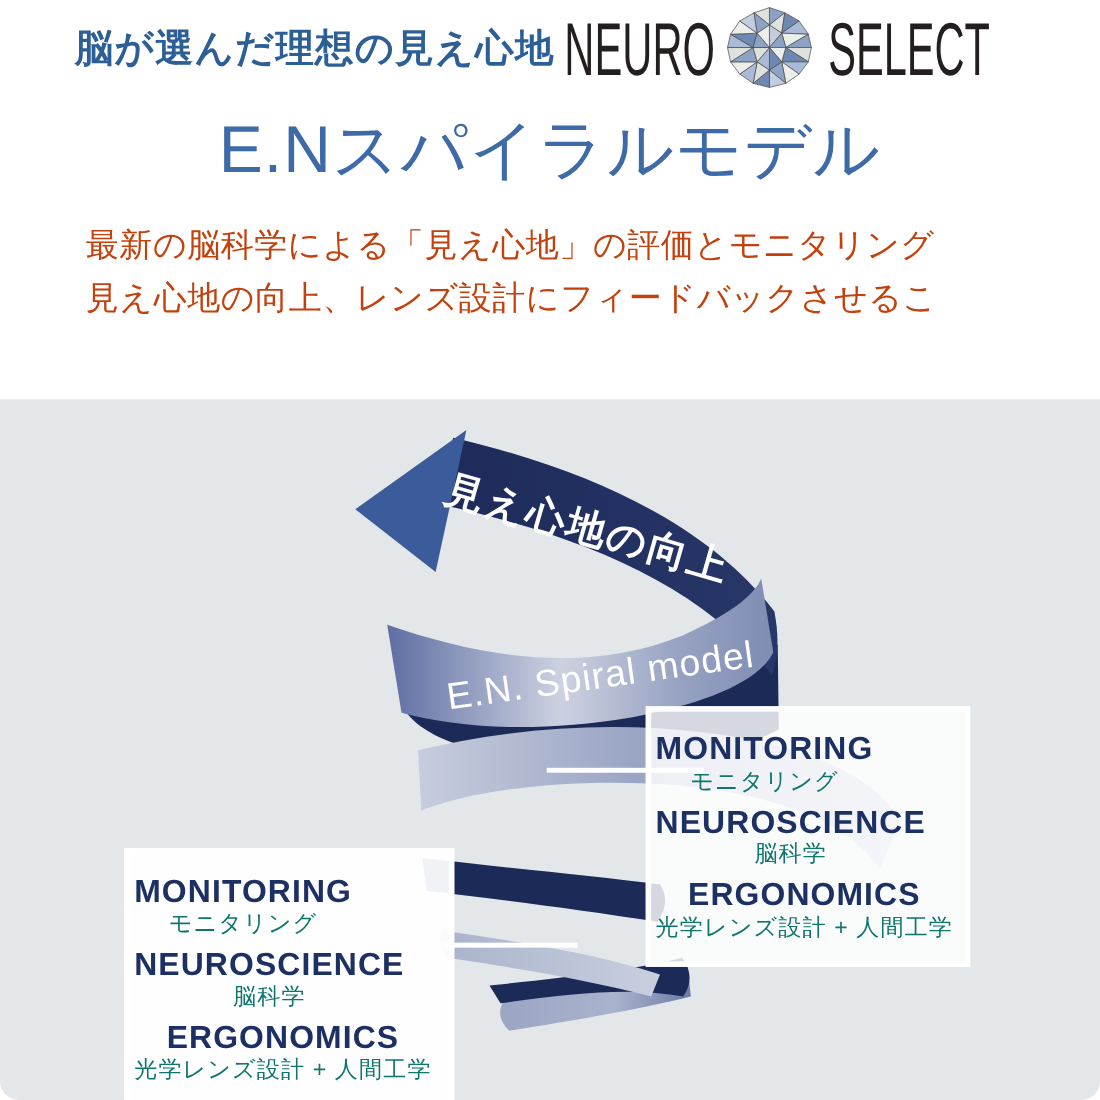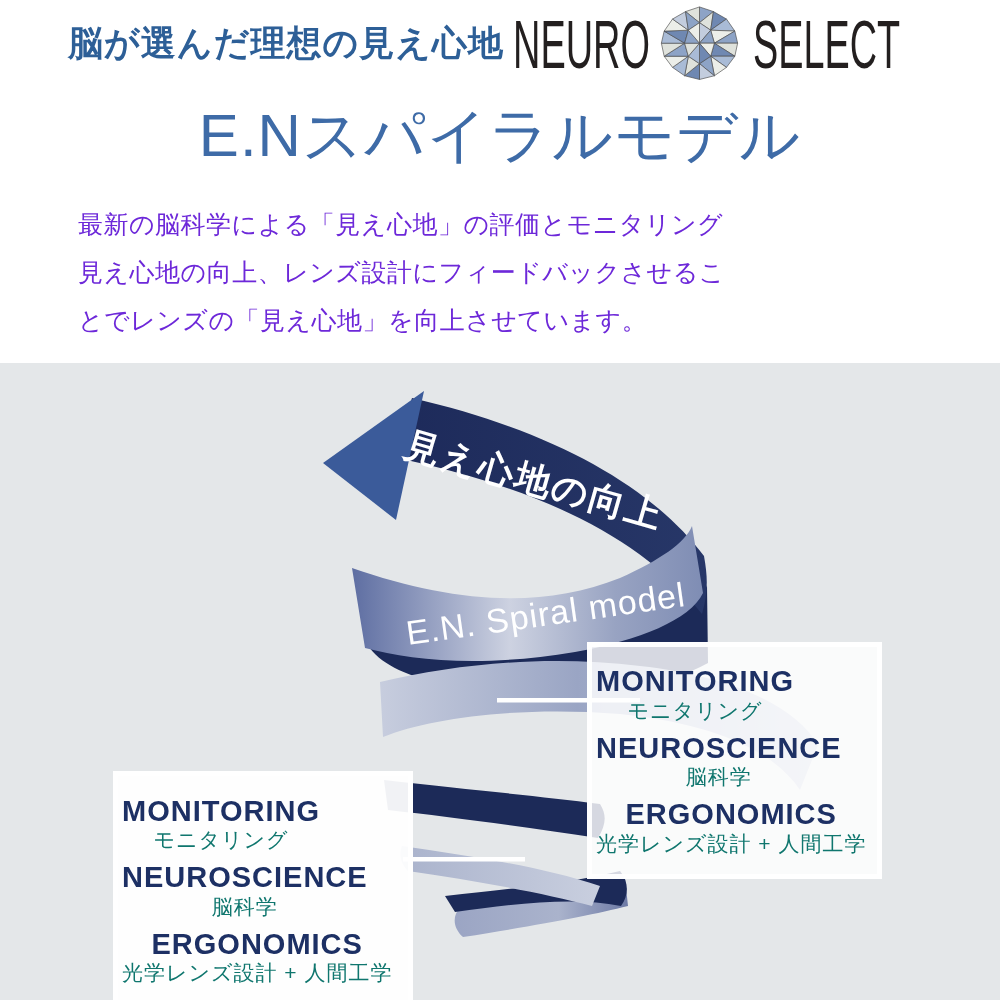--- a/index.html
+++ b/index.html
@@ -1,27 +1,27 @@
 <!DOCTYPE html>
 <html><head>
 <meta charset="utf-8">
 <style>
   html,body{margin:0;padding:0;background:#ffffff;}
   #stage{position:relative;width:1000px;height:1000px;background:#ffffff;overflow:hidden;
-         font-family:"Liberation Sans", sans-serif;}
+         font-family:"Liberation Sans", sans-serif;border-radius:17px;}
   
   .tagline{position:absolute;left:68px;top:20px;font-family:"Liberation Serif", serif;
            font-size:35px;font-weight:700;letter-spacing:1px;color:#2d5f97;white-space:nowrap;}
   .logo-svg{position:absolute;left:505px;top:4px;}
   .logo-text{fill:#231f1f;font-family:"Liberation Sans", sans-serif;font-weight:400;}
   
   .page-title{position:absolute;left:0;top:96px;width:1000px;text-align:center;
               font-size:60px;font-weight:500;color:#3e6ba7;letter-spacing:1px;}
-  .desc{position:absolute;left:78px;top:200px;width:860px;font-size:25px;line-height:48px;
-        color:#6d28d9;letter-spacing:0.5px;white-space:nowrap;}
+  .desc{position:absolute;left:78px;top:200px;width:860px;font-size:30px;line-height:48px;
+        color:#c2410c;letter-spacing:0.5px;white-space:nowrap;}
   
   .panel{position:absolute;left:0;top:363px;width:1000px;height:637px;background:#e4e7e9;}
   .spiral-svg{position:absolute;left:0;top:0;}
   .ribbon-label{fill:#ffffff;font-family:"Liberation Sans", sans-serif;}
   
   .info-box{position:absolute;box-sizing:border-box;display:flex;flex-direction:column;
             justify-content:center;align-items:flex-start;gap:11px;padding:10px 4px;margin-top:29px;}
   .box-right{left:587px;top:250px;width:295px;height:237px;
              background:rgba(255,255,255,0.82);border:5px solid rgba(255,255,255,0.95);}
   .box-left{left:113px;top:379px;width:300px;height:238px;
@@ -73,21 +73,20 @@
       <polygon points="34,40 38,26 50,40" fill="#8da3c6"></polygon>
         <polygon points="38,26 50,18 50,40" fill="#eceee9"></polygon>
     </g>
     <text class="logo-text" x="248" y="64" font-size="68" textLength="147" lengthAdjust="spacingAndGlyphs">SELECT</text>
   </svg>
 
   <div class="page-title">E.Nスパイラルモデル</div>
   <div class="desc">
     <div>最新の脳科学による「見え心地」の評価とモニタリング</div>
     <div>見え心地の向上、レンズ設計にフィードバックさせるこ</div>
-    <div>とでレンズの「見え心地」を向上させています。</div>
   </div>
 
   <div class="panel">
 
     <svg class="spiral-svg" width="1000" height="637" viewBox="0 0 1000 637">
       <defs>
         <linearGradient id="gL1" x1="0" y1="0" x2="1" y2="0">
           <stop offset="0" stop-color="#5e6ea2"></stop>
             <stop offset="0.45" stop-color="#cdd2e1"></stop>
           <stop offset="0.75" stop-color="#98a3c2"></stop>

